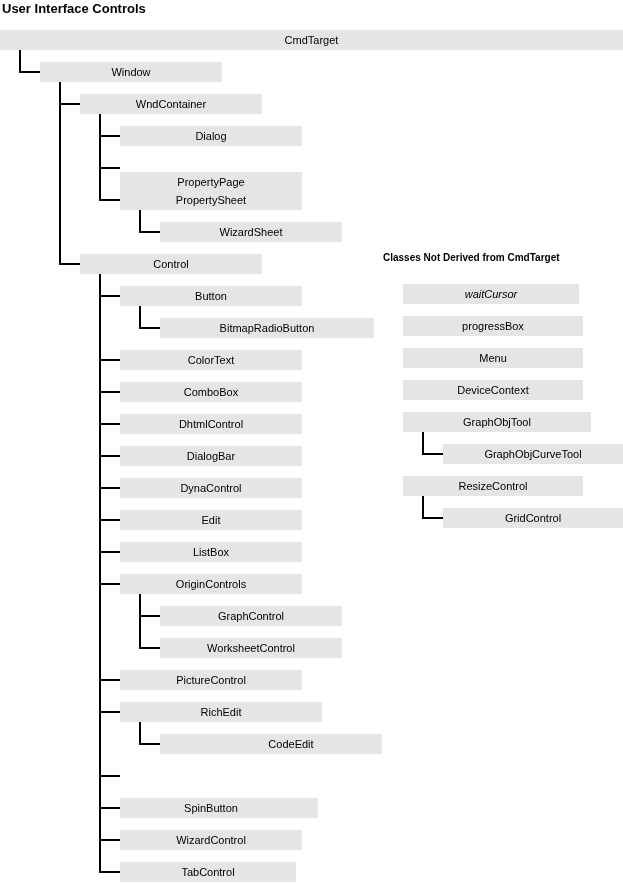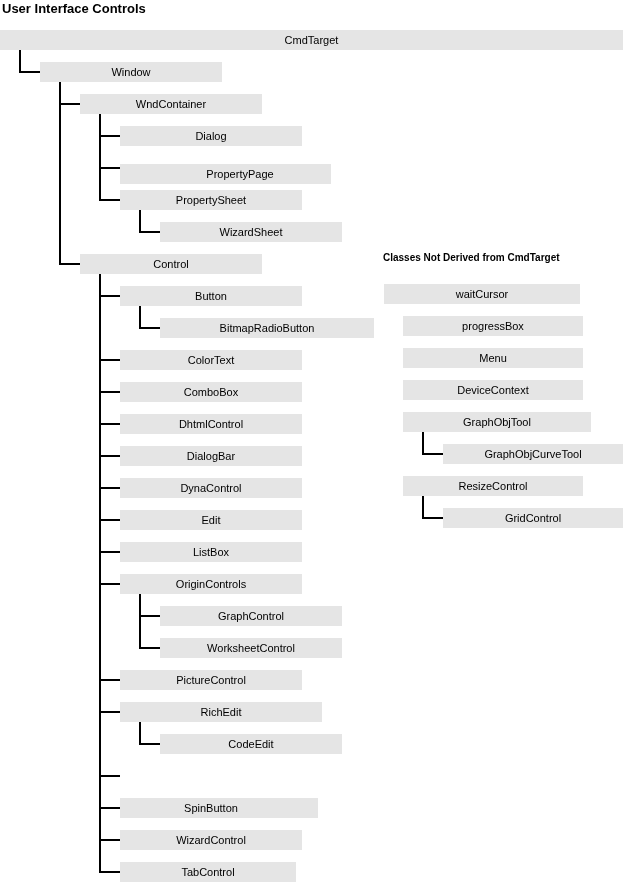--- a/index.html
+++ b/index.html
@@ -54,21 +54,21 @@
   <div class="section-heading">Classes Not Derived from CmdTarget</div>
   <div id="canvas">
       <div class="node" style="left: 0px; top: 30px; width: 623px;">CmdTarget</div>
       <div class="connector" style="left: 20px; top: 71px; width: 20px; height: 2px;"></div>
       <div class="node" style="left: 40px; top: 62px; width: 182px;">Window</div>
       <div class="connector" style="left: 60px; top: 103px; width: 20px; height: 2px;"></div>
       <div class="node" style="left: 80px; top: 94px; width: 182px;">WndContainer</div>
       <div class="connector" style="left: 100px; top: 135px; width: 20px; height: 2px;"></div>
       <div class="node" style="left: 120px; top: 126px; width: 182px;">Dialog</div>
       <div class="connector" style="left: 100px; top: 167px; width: 20px; height: 2px;"></div>
-      <div class="node" style="left: 120px; top: 164px; width: 182px; padding-left: 29px;">PropertyPage</div>
+      <div class="node" style="left: 120px; top: 172px; width: 182px;">PropertyPage</div>
       <div class="connector" style="left: 100px; top: 199px; width: 20px; height: 2px;"></div>
       <div class="node" style="left: 120px; top: 190px; width: 182px;">PropertySheet</div>
       <div class="connector" style="left: 140px; top: 231px; width: 20px; height: 2px;"></div>
       <div class="node" style="left: 160px; top: 222px; width: 182px;">WizardSheet</div>
       <div class="connector" style="left: 139px; top: 210px; width: 2px; height: 23px;"></div>
       <div class="connector" style="left: 99px; top: 114px; width: 2px; height: 87px;"></div>
       <div class="connector" style="left: 60px; top: 263px; width: 20px; height: 2px;"></div>
       <div class="node" style="left: 80px; top: 254px; width: 182px;">Control</div>
       <div class="connector" style="left: 100px; top: 295px; width: 20px; height: 2px;"></div>
       <div class="node" style="left: 120px; top: 286px; width: 182px;">Button</div>
@@ -94,34 +94,34 @@
       <div class="connector" style="left: 140px; top: 615px; width: 20px; height: 2px;"></div>
       <div class="node" style="left: 160px; top: 606px; width: 182px;">GraphControl</div>
       <div class="connector" style="left: 140px; top: 647px; width: 20px; height: 2px;"></div>
       <div class="node" style="left: 160px; top: 638px; width: 182px;">WorksheetControl</div>
       <div class="connector" style="left: 139px; top: 594px; width: 2px; height: 55px;"></div>
       <div class="connector" style="left: 100px; top: 679px; width: 20px; height: 2px;"></div>
       <div class="node" style="left: 120px; top: 670px; width: 182px;">PictureControl</div>
       <div class="connector" style="left: 100px; top: 711px; width: 20px; height: 2px;"></div>
       <div class="node" style="left: 120px; top: 702px; width: 202px;">RichEdit</div>
       <div class="connector" style="left: 140px; top: 743px; width: 20px; height: 2px;"></div>
-      <div class="node" style="left: 160px; top: 734px; width: 182px;">CodeEdit</div>
+      <div class="node" style="left: 160px; top: 734px; width: 182px; padding-left: 40px;">CodeEdit</div>
       <div class="connector" style="left: 139px; top: 722px; width: 2px; height: 23px;"></div>
       <div class="connector" style="left: 100px; top: 775px; width: 20px; height: 2px;"></div>
       <div class="node" style="left: 120px; top: 798px; width: 198px;">Slider</div>
       <div class="connector" style="left: 100px; top: 807px; width: 20px; height: 2px;"></div>
       <div class="node" style="left: 120px; top: 798px; width: 182px;">SpinButton</div>
       <div class="connector" style="left: 100px; top: 839px; width: 20px; height: 2px;"></div>
       <div class="node" style="left: 120px; top: 830px; width: 182px;">WizardControl</div>
       <div class="connector" style="left: 100px; top: 871px; width: 20px; height: 2px;"></div>
       <div class="node" style="left: 120px; top: 862px; width: 176px;">TabControl</div>
       <div class="connector" style="left: 99px; top: 274px; width: 2px; height: 599px;"></div>
       <div class="connector" style="left: 59px; top: 82px; width: 2px; height: 183px;"></div>
       <div class="connector" style="left: 19px; top: 50px; width: 2px; height: 23px;"></div>
-      <div class="node" style="left: 384px; top: 284px; width: 196px;">waitCursor</div>
+      <div class="node" style="left: 403px; top: 284px; width: 176px; font-style: italic;">waitCursor</div>
       <div class="node" style="left: 403px; top: 316px; width: 180px;">progressBox</div>
       <div class="node" style="left: 403px; top: 348px; width: 180px;">Menu</div>
       <div class="node" style="left: 403px; top: 380px; width: 180px;">DeviceContext</div>
       <div class="node" style="left: 403px; top: 412px; width: 188px;">GraphObjTool</div>
       <div class="connector" style="left: 423px; top: 453px; width: 20px; height: 2px;"></div>
       <div class="node" style="left: 443px; top: 444px; width: 180px;">GraphObjCurveTool</div>
       <div class="connector" style="left: 422px; top: 432px; width: 2px; height: 23px;"></div>
       <div class="node" style="left: 403px; top: 476px; width: 180px;">ResizeControl</div>
       <div class="connector" style="left: 423px; top: 517px; width: 20px; height: 2px;"></div>
       <div class="node" style="left: 443px; top: 508px; width: 180px;">GridControl</div>

